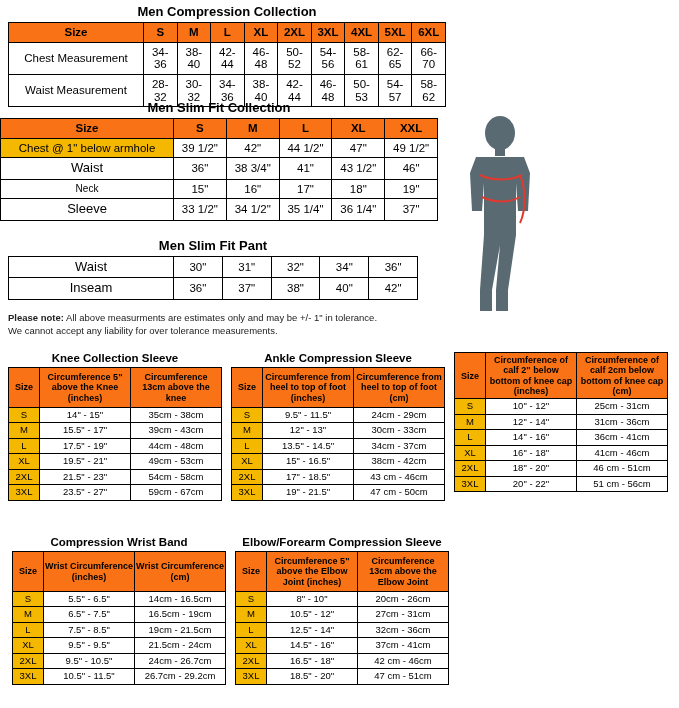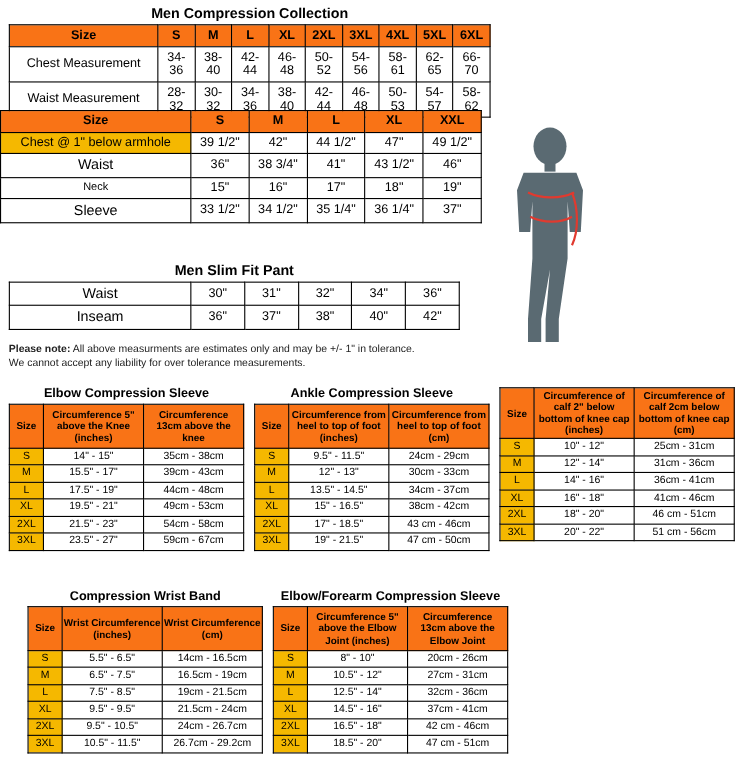--- a/index.html
+++ b/index.html
@@ -78,21 +78,21 @@
   
   .midrow { position: absolute; left: 8px; top: 352px; width: 664px; display: flex; gap: 9px; }
   .mini { width: 214px; }
   .mini .title { font-size: 11.5px; margin-bottom: 3px; }
   .mini table { width: 214px; }
   .mini table td, .mini table th { font-size: 9.5px; padding: 2px 1px; }
   .mini table th { font-size: 9px; line-height: 1.15; }
   .hdrtall { height: 40px; }
 
   
-  .botrow { position: absolute; left: 25px; top: 536px; width: 450px; display: flex; gap: 9px; }
+  .botrow { position: absolute; left: 12px; top: 536px; width: 450px; display: flex; gap: 9px; }
   .bot { width: 214px; }
   .bot .title { font-size: 11.5px; margin-bottom: 3px; }
   .bot table { width: 214px; }
   .bot table td, .bot table th { font-size: 9.5px; padding: 2px 1px; }
   .bot table th { font-size: 9px; line-height: 1.15; }
 
   .c0 { width: 28px; }
   .yellowcell { background: #F5B800 !important; font-weight: bold; }
 </style>
 </head>
@@ -138,20 +138,21 @@
         <td>46-48</td>
         <td>50-53</td>
         <td>54-57</td>
         <td>58-62</td>
       </tr>
     </tbody>
       </table>
   </div>
 
   <div class="block2">
+    <div class="title">Men Slim Fit Collection</div>
     <table class="sz">
       <tbody>
           <tr>
         <th style="width:168px">Size</th>
         <th>S</th>
         <th>M</th>
         <th>L</th>
         <th>XL</th>
         <th>XXL</th>
       </tr>
@@ -231,21 +232,21 @@
         <path d="M40 60 C52 66, 70 66, 82 60"></path>
         <path d="M42 82 C54 88, 70 88, 80 82"></path>
         <path d="M80 60 C86 75, 86 95, 80 108"></path>
       </g>
     </svg>
   </div>
 
   <div class="midrow">
 
     <div class="mini">
-      <div class="title">Elbow Compression Sleeve</div>
+      <div class="title">Knee Collection Sleeve</div>
       <table class="sz">
         <tbody>
             <tr class="hdrtall">
           <th class="c0">Size</th>
           <th>Circumference 5" above the Knee (inches)</th>
           <th>Circumference 13cm above the knee</th>
         </tr>
         <tr>
               <td class="yellowcell">S</td>
               <td>14" - 15"</td>

